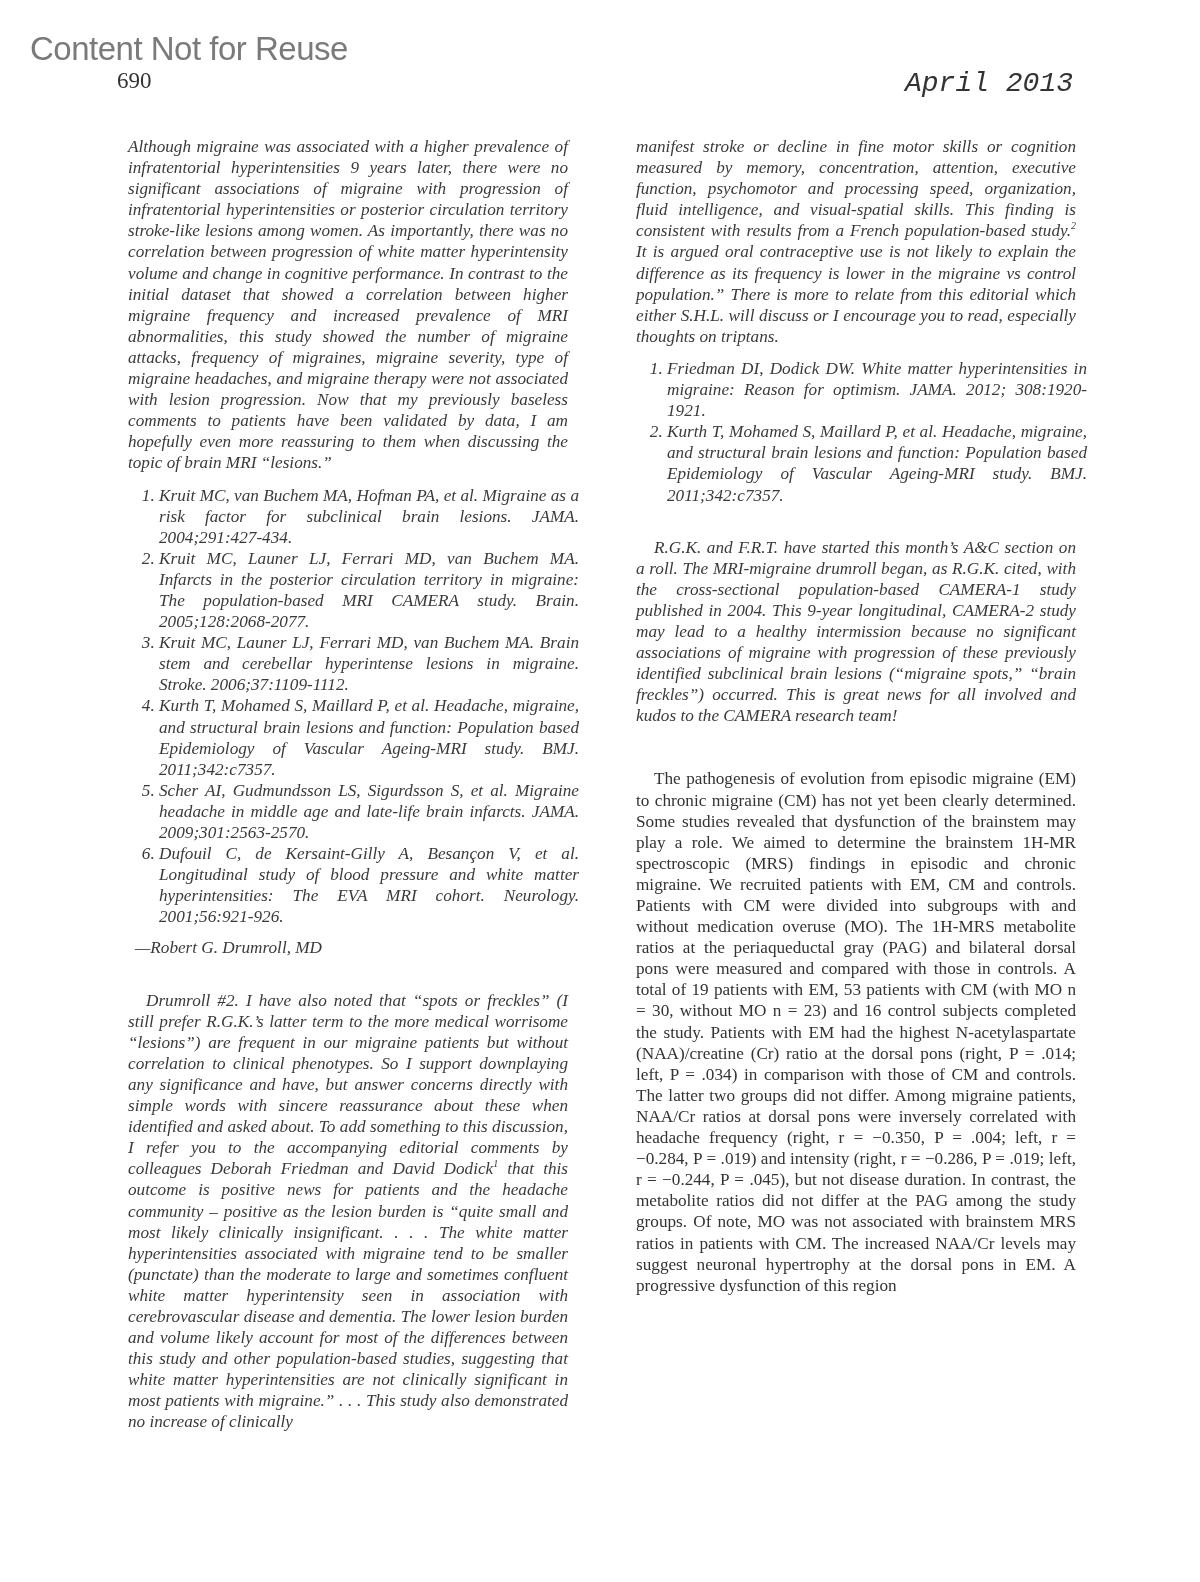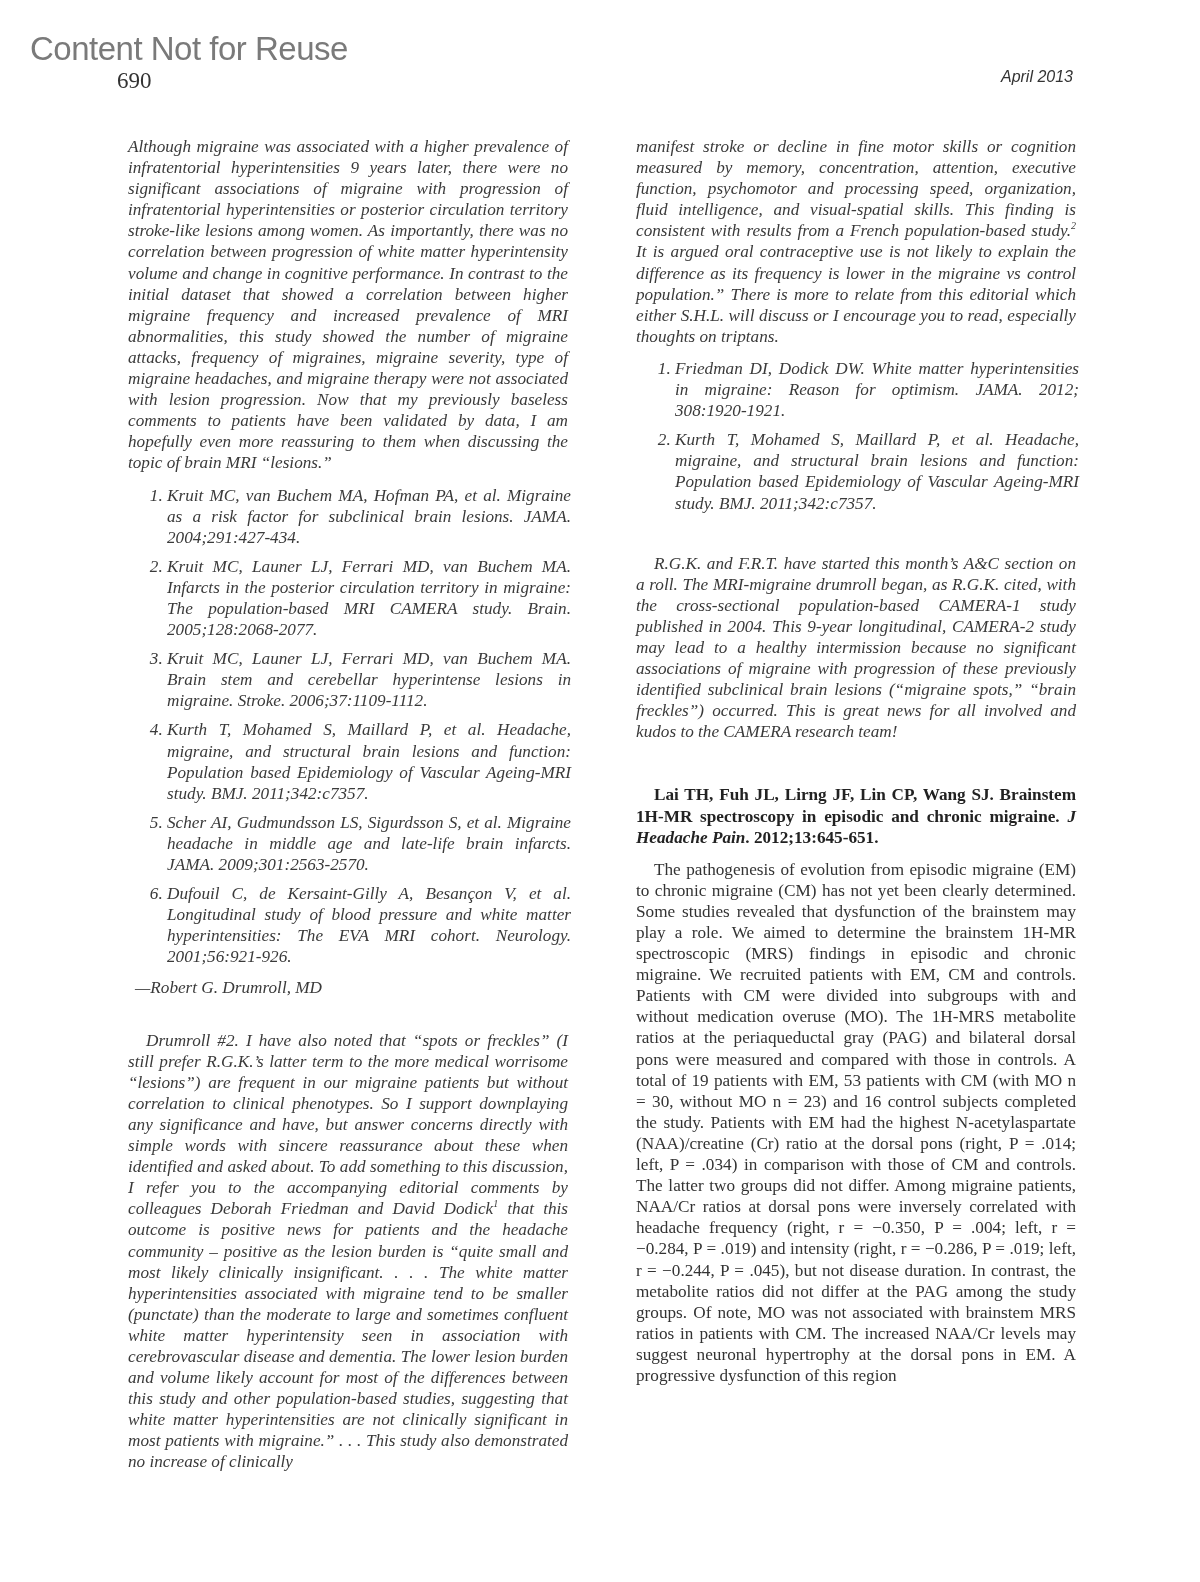--- a/index.html
+++ b/index.html
@@ -8,34 +8,34 @@
     position: absolute; left: 30px; top: 30px;
     font-family: "Liberation Sans", sans-serif; font-size: 33px; color: #7a7a7a;
     letter-spacing: -0.5px;
   }
   .page-number {
     position: absolute; left: 117px; top: 68px;
     font-family: "Liberation Serif", serif; font-size: 23px; color: #333;
   }
   .issue-date {
     position: absolute; right: 127px; top: 68px;
-    font-family: Liberation Sans, sans-serif; font-size: 16px; font-style: italic; color: #333;
+    font-family: Liberation Mono, monospace; font-size: 28px; font-style: italic; color: #333;
   }
   .col {
     position: absolute; top: 125px; width: 462px;
     font-family: "Liberation Serif", serif; font-size: 17.2px; line-height: 21.1px;
     text-align: justify; hyphens: auto; color: #3a3a3a;
   }
   .col-left { left: 117px; }
   .col-right { left: 625px; }
   .it { font-style: italic; }
   p { margin: 11px; }
   .indent { text-indent: 18px; }
   ol.refs { margin: 8px 0 0 0; padding: 0 0 0 42px; font-style: italic; }
-  ol.refs li { margin: 8px; padding-left: 0; }
+  ol.refs li { margin: 0; padding-left: 0; }
   .signature { font-style: italic; margin: 10px 0 0 18px; }
   .gap { height: 20px; }
   .citation { font-weight: bold; color: #222; text-indent: 18px; }
   .citation .journal { font-style: italic; }
   .abstract { text-indent: 18px; font-style: normal; color: #333; }
   sup { font-size: 10px; line-height: 0; }
 </style>
 </head>
 <body>
 
@@ -60,15 +60,14 @@
 
 <div class="col col-right">
   <p class="it"><span>manifest stroke or decline in fine motor skills or cognition measured by memory, concentration, attention, executive function, psychomotor and processing speed, organization, fluid intelligence, and visual-spatial skills. This finding is consistent with results from a French population-based study.</span><sup>2</sup><span> It is argued oral contraceptive use is not likely to explain the difference as its frequency is lower in the migraine vs control population.” There is more to relate from this editorial which either S.H.L. will discuss or I encourage you to read, especially thoughts on triptans.</span></p>
   <ol class="refs">
     <li>Friedman DI, Dodick DW. White matter hyperintensities in migraine: Reason for optimism. JAMA. 2012; 308:1920-1921.</li>
     <li>Kurth T, Mohamed S, Maillard P, et al. Headache, migraine, and structural brain lesions and function: Population based Epidemiology of Vascular Ageing-MRI study. BMJ. 2011;342:c7357.</li>
   </ol>
   <div class="gap"></div>
   <p class="it indent">R.G.K. and F.R.T. have started this month’s A&amp;C section on a roll. The MRI-migraine drumroll began, as R.G.K. cited, with the cross-sectional population-based CAMERA-1 study published in 2004. This 9-year longitudinal, CAMERA-2 study may lead to a healthy intermission because no significant associations of migraine with progression of these previously identified subclinical brain lesions (“migraine spots,” “brain freckles”) occurred. This is great news for all involved and kudos to the CAMERA research team!</p>
   <div class="gap"></div>
-  <p class="citation"><span>Lai TH, Fuh JL, Lirng JF, Lin CP, Wang SJ. Brainstem 1H-MR spectroscopy in episodic and chronic migraine.</span> <span class="journal">J Headache Pain</span><span>. 2012;13:645-651.</span></p>
   <p class="abstract">The pathogenesis of evolution from episodic migraine (EM) to chronic migraine (CM) has not yet been clearly determined. Some studies revealed that dysfunction of the brainstem may play a role. We aimed to determine the brainstem 1H-MR spectroscopic (MRS) findings in episodic and chronic migraine. We recruited patients with EM, CM and controls. Patients with CM were divided into subgroups with and without medication overuse (MO). The 1H-MRS metabolite ratios at the periaqueductal gray (PAG) and bilateral dorsal pons were measured and compared with those in controls. A total of 19 patients with EM, 53 patients with CM (with MO n = 30, without MO n = 23) and 16 control subjects completed the study. Patients with EM had the highest N-acetylaspartate (NAA)/creatine (Cr) ratio at the dorsal pons (right, P = .014; left, P = .034) in comparison with those of CM and controls. The latter two groups did not differ. Among migraine patients, NAA/Cr ratios at dorsal pons were inversely correlated with headache frequency (right, r = −0.350, P = .004; left, r = −0.284, P = .019) and intensity (right, r = −0.286, P = .019; left, r = −0.244, P = .045), but not disease duration. In contrast, the metabolite ratios did not differ at the PAG among the study groups. Of note, MO was not associated with brainstem MRS ratios in patients with CM. The increased NAA/Cr levels may suggest neuronal hypertrophy at the dorsal pons in EM. A progressive dysfunction of this region</p>
 </div>
 
 </body></html>

